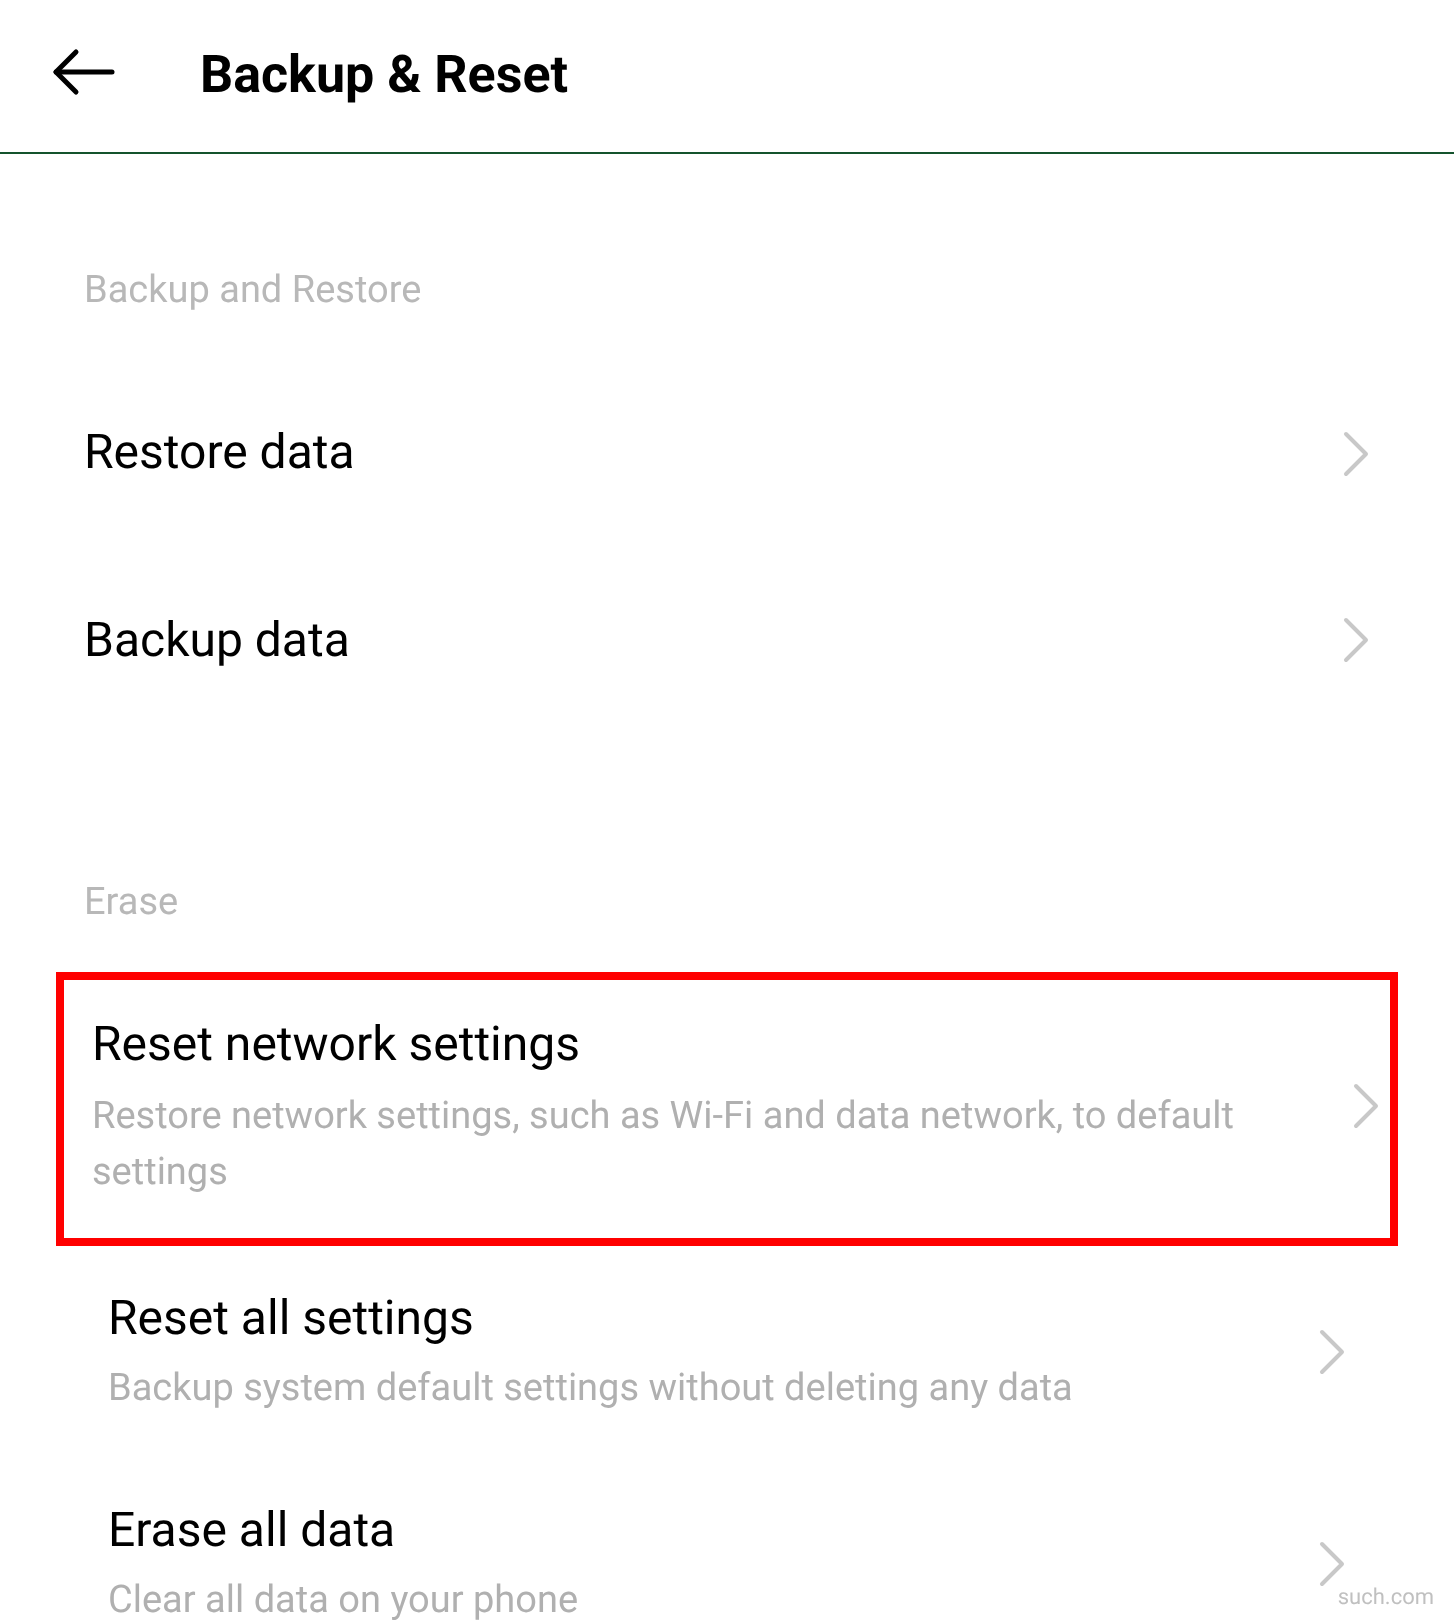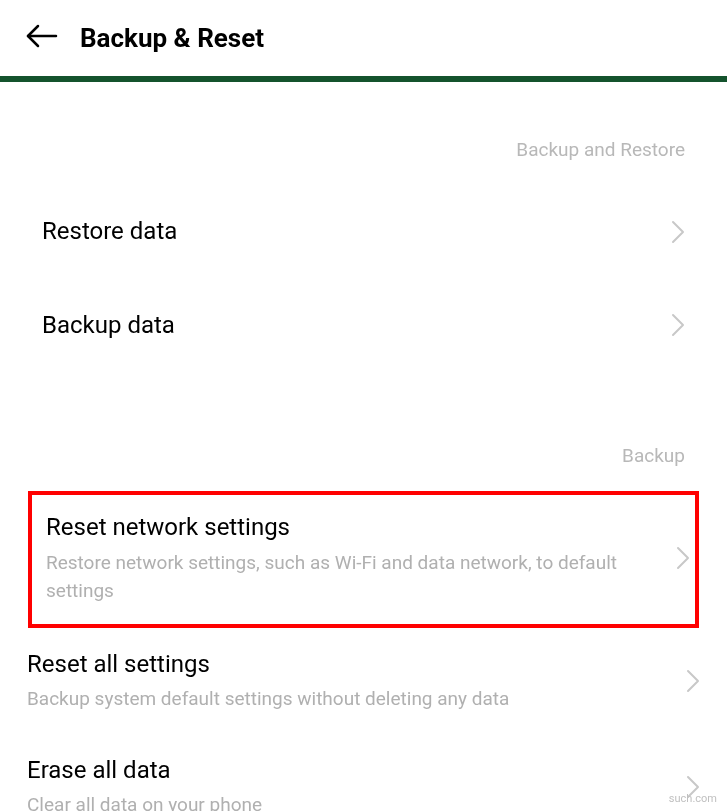--- a/index.html
+++ b/index.html
@@ -11,22 +11,22 @@
       font-family: -apple-system, BlinkMacSystemFont, "Segoe UI", Roboto, Helvetica, Arial, sans-serif;
       background: #ffffff;
       width: 727px;
       height: 811px;
       position: relative;
     }
     .header {
       display: flex;
       align-items: center;
       padding: 20px 24px;
-      border-bottom: 6px solid #14532d;
-      gap: 20px;
+      border-bottom: 1px solid #14532d;
+      gap: 40px;
     }
     .back-arrow {
       width: 36px;
       height: 36px;
       display: flex;
       align-items: center;
       justify-content: center;
       cursor: pointer;
     }
     .back-arrow svg {
@@ -39,30 +39,29 @@
       color: #000;
     }
     .content {
       padding: 0;
     }
     .section-header {
       font-size: 19px;
       color: #b8b8b8;
       padding: 56px 42px 24px 42px;
       font-weight: 400;
-      text-align: right;
     }
     .section-header.reset {
       padding-top: 72px;
     }
     .list-item {
       display: flex;
       align-items: center;
       justify-content: space-between;
-      padding: 20px 27px;
+      padding: 20px 54px;
       cursor: pointer;
       position: relative;
     }
     .list-item.single-line {
       padding: 30px 42px;
     }
     .list-item-text {
       flex: 1;
     }
     .list-item-title {
@@ -137,21 +136,21 @@
     <div class="list-item-text">
       <div class="list-item-title">Backup data</div>
     </div>
     <div class="chevron">
       <svg viewBox="0 0 14 24" fill="none" stroke="#c8c8c8" stroke-width="2" stroke-linecap="round" stroke-linejoin="round">
         <polyline points="2,2 12,12 2,22"></polyline>
       </svg>
     </div>
   </div>
 
-  <div class="section-header reset">Backup</div>
+  <div class="section-header reset">Erase</div>
 
   <div class="highlight-box">
     <div class="list-item">
       <div class="list-item-text">
         <div class="list-item-title">Reset network settings</div>
         <div class="list-item-subtitle">Restore network settings, such as Wi-Fi and data network, to default settings</div>
       </div>
       <div class="chevron">
         <svg viewBox="0 0 14 24" fill="none" stroke="#c8c8c8" stroke-width="2" stroke-linecap="round" stroke-linejoin="round">
           <polyline points="2,2 12,12 2,22"></polyline>

